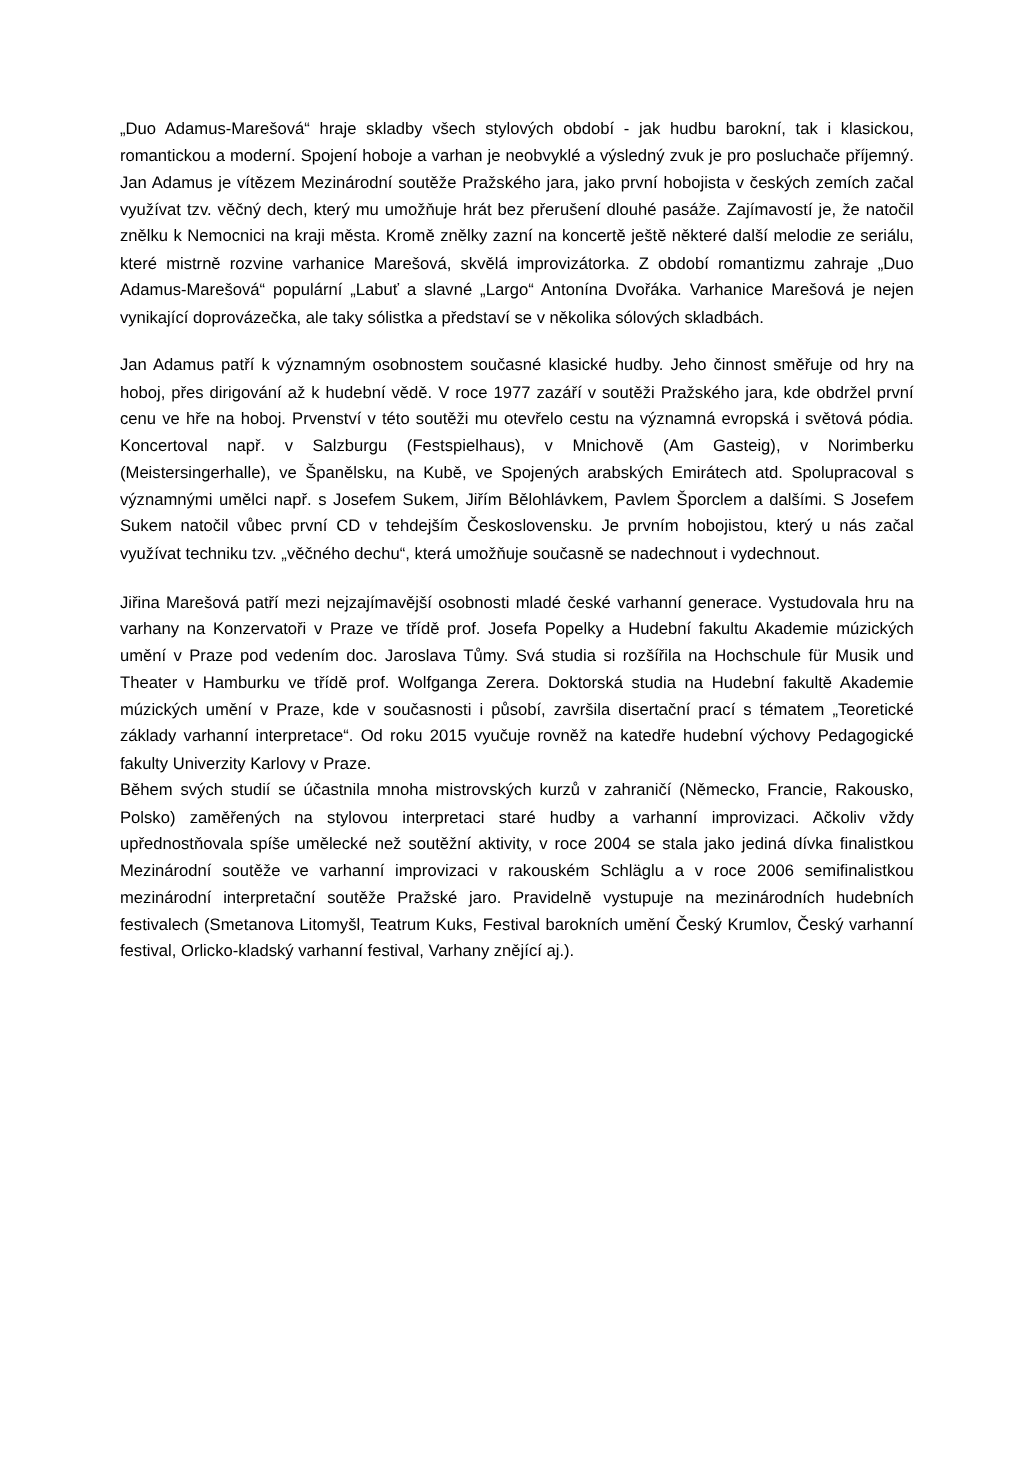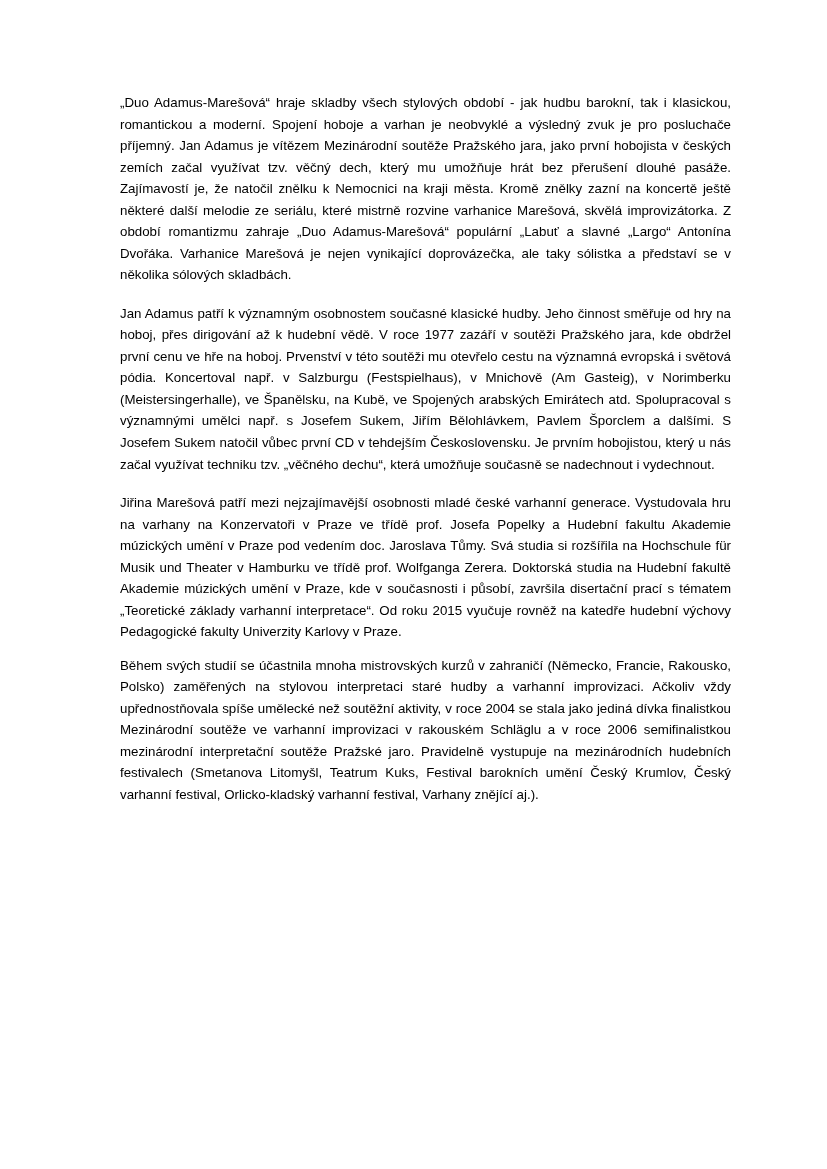--- a/index.html
+++ b/index.html
@@ -11,38 +11,38 @@
     width: 827px;
     height: 1169px;
     font-family: "Liberation Sans", sans-serif;
     color: #000000;
     overflow: hidden;
   }
   .page {
     box-sizing: border-box;
     width: 827px;
     height: 1169px;
-    padding: 92px 96px 0 120px;
+    padding: 92px 96px 0 96px;
     background: #ffffff;
   }
   .doc-body {
     font-size: 13.3px;
     line-height: 1.62;
     text-align: justify;
     text-justify: inter-word;
     hyphens: none;
   }
   p {
     margin: 0 0 0 0;
   }
   .para {
     margin-bottom: 17px;
   }
   .para.tight {
-    margin-bottom: 12px;
+    margin-bottom: 0;
   }
   .name {
     font-weight: normal;
   }
 </style>
 </head>
 <body>
 
 <div class="page">
   <div class="doc-body">

